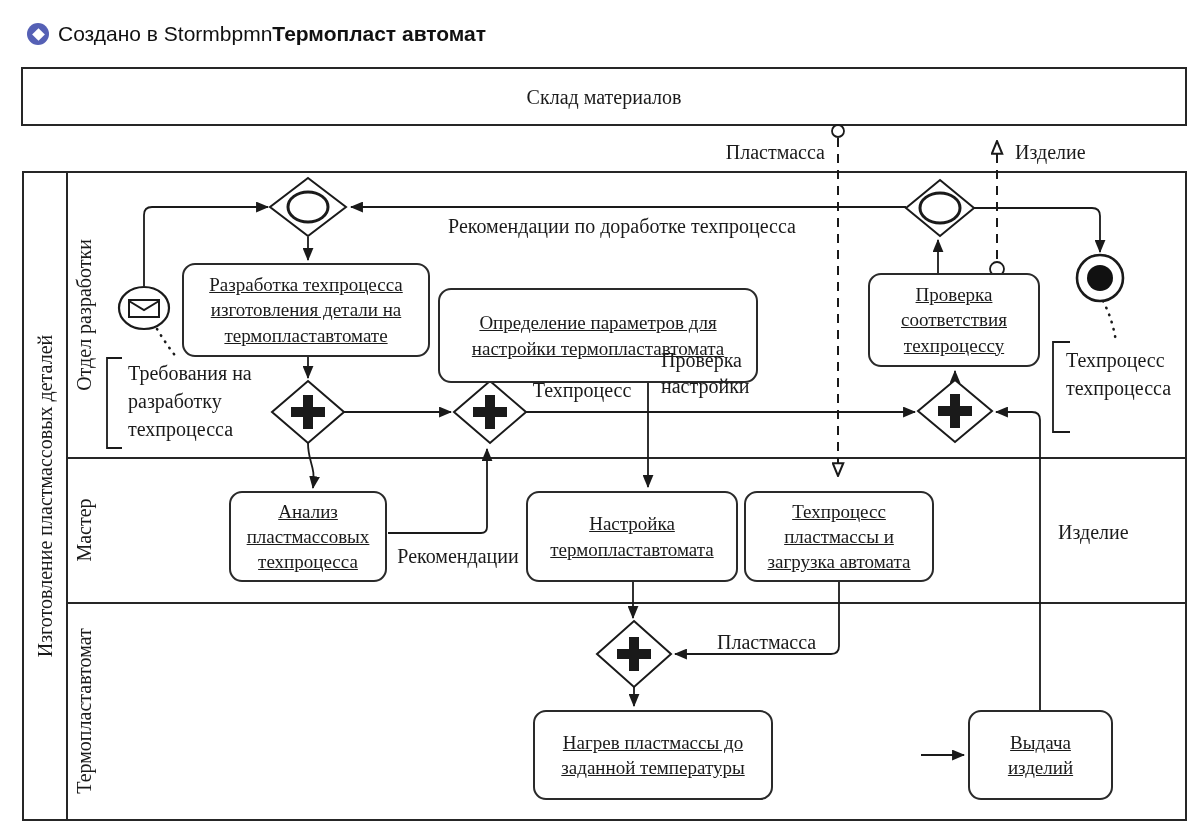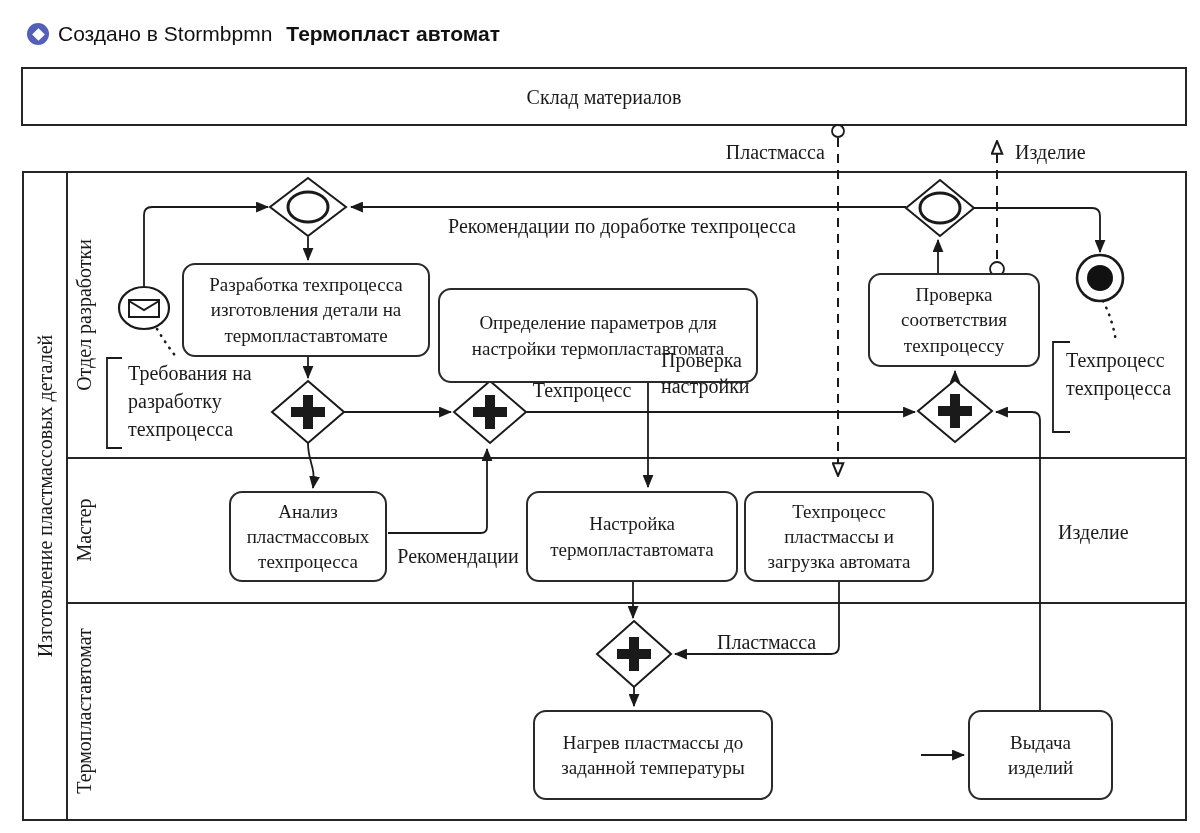--- a/index.html
+++ b/index.html
@@ -3,25 +3,25 @@
 <meta charset="utf-8">
 <style>
   html,body{margin:0;padding:0;background:#fff;}
   #stage{position:relative;width:1200px;height:833px;background:#fff;overflow:hidden;
          font-family:"Liberation Serif", serif;color:#1a1a1a;}
   #diagram-svg{position:absolute;left:0;top:0;}
   .hdr{position:absolute;left:27px;top:22px;display:flex;align-items:center;
        font-family:"Liberation Sans", sans-serif;font-size:21px;color:#111;}
   .logo{width:22px;height:22px;border-radius:50%;background:#5560b5;position:relative;margin-right:9px;flex:0 0 auto;}
   .logo span{position:absolute;left:6.5px;top:6.5px;width:9px;height:9px;background:#fff;transform:rotate(45deg);}
-  .hdr .made{font-weight:500;margin-right:14px;white-space:nowrap;}
+  .hdr .made{font-weight:500;white-space:nowrap;}
   .hdr .ttl{font-weight:700;white-space:nowrap;}
   .task{position:absolute;box-sizing:border-box;border:2px solid #2a2a2a;border-radius:13px;background:#fff;
         display:flex;align-items:center;justify-content:center;text-align:center;
-        font-size:19px;line-height:1.32;padding:3px 6px;}
+        font-size:19px;line-height:1.32;padding:3px 6px;text-decoration:underline;}
   .lbl{position:absolute;font-size:20px;line-height:26px;white-space:nowrap;}
   .lbl.wrap{white-space:normal;}
   .lbl.ctr{transform:translate(-50%,-50%);text-align:center;}
   .rot{position:absolute;transform:translate(-50%,-50%) rotate(-90deg);white-space:nowrap;
        font-size:20px;text-align:center;}
 </style>
 </head>
 <body>
 
 <div id="stage">

